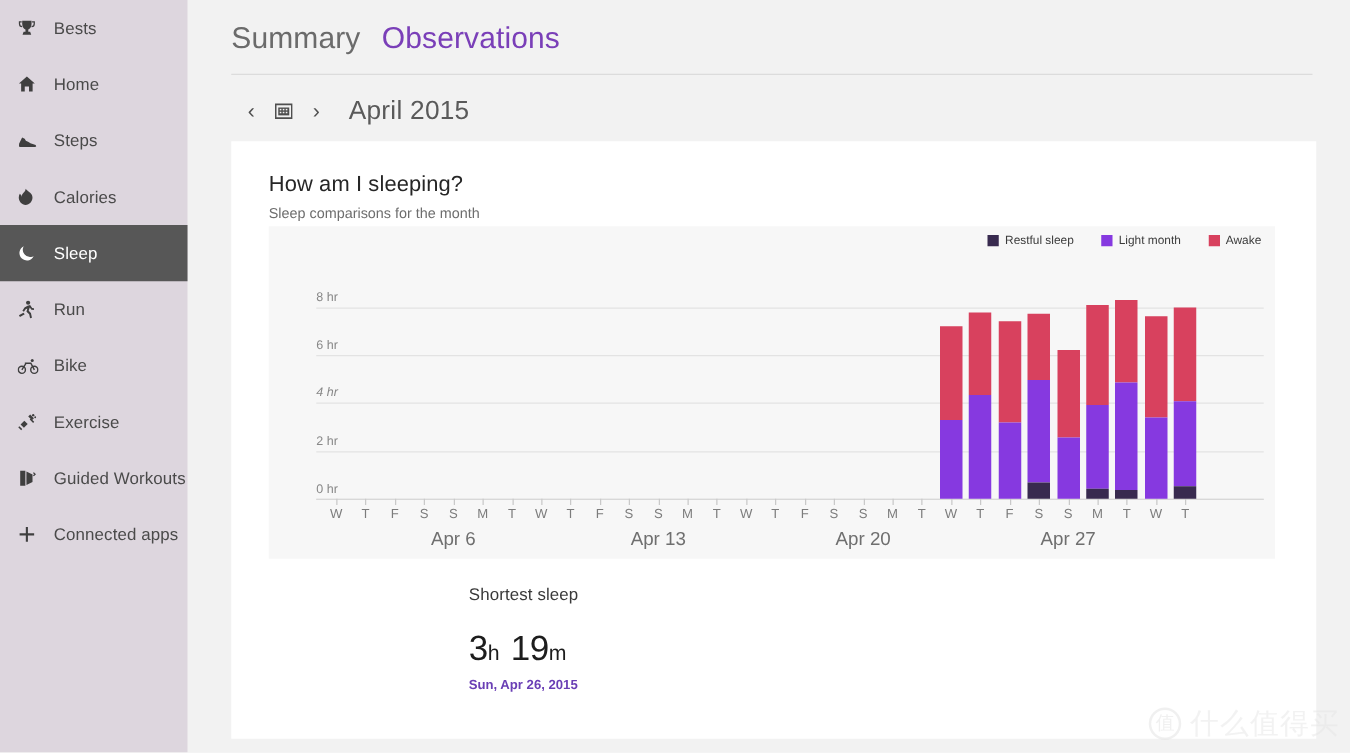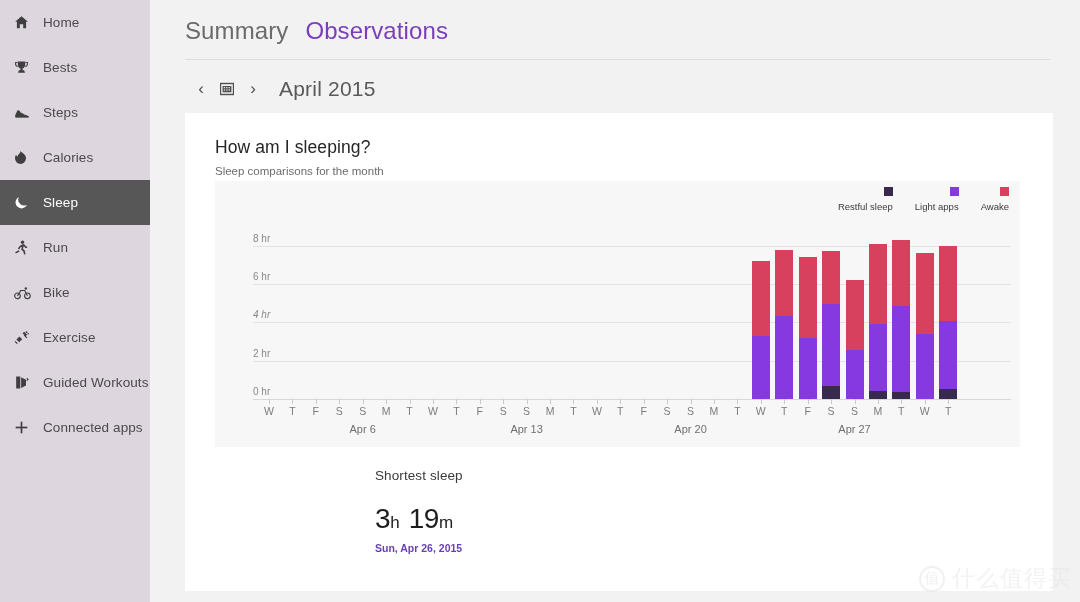--- a/index.html
+++ b/index.html
@@ -92,35 +92,35 @@
   #chart {
     position: absolute;
     left: 30px; top: 68px;
     width: 805px; height: 266px;
     background: #f7f7f7;
   }
   #legend {
     position: absolute; right: 11px; top: 6px;
     display: flex; gap: 22px; align-items: center;
   }
-  .lg { display: flex; align-items: flex-end; gap: 5px; flex-direction: column; }
+  .lg { display: flex; align-items: center; gap: 5px; }
   .lg-sw { width: 9px; height: 9px; display: block; }
   .lg-tx { font-size: 9.5px; color: #3b3b3b; }
 
   #plot { position: absolute; left: 0; top: 0; width: 805px; height: 266px; }
   .gridline { position: absolute; height: 1px; background: #e3e3e3; left: 38px; right: 9px; }
   .ytick { position: absolute; left: 38px; font-size: 10px; color: #888; transform: translateY(-100%); padding-bottom:2px;}
   #axis-base { position: absolute; height: 1px; background: #d8d8d8; left: 38px; right: 9px; top: 218px; }
 
   .bar { position: absolute; width: 18px; bottom: 48px; display: flex; flex-direction: column; justify-content: flex-end; }
   .seg { width: 100%; display: block; }
 
   .xtickmark { position: absolute; width: 1px; height: 5px; background: #c9c9c9; top: 218px; }
   .xlab { position: absolute; top: 224px; font-size: 10.5px; color: #7c7c7c; transform: translateX(-50%); }
-  .wklab { position: absolute; top: 242px; font-size: 11px; color: #6f6f6f; transform: translateX(-50%); }
+  .wklab { position: absolute; top: 242px; font-size: 15px; color: #6f6f6f; transform: translateX(-50%); }
 
   
   #stats { position: absolute; left: 0; top: 355px; width: 100%; height: 110px; }
   .stat { position: absolute; }
   .stat-title { font-size: 13.5px; color: #3a3a3a; letter-spacing: .1px; }
   .stat-val { margin-top: 20px; color: #1d1d1d; white-space: nowrap; }
   .stat-num { font-size: 28px; letter-spacing: -.4px; }
   .stat-unit { font-size: 17px; }
   .stat-date { margin-top: 7px; font-size: 10.5px; color: #6a3fb5; font-weight: bold; }
 
@@ -140,33 +140,33 @@
 </style>
 </head>
 <body>
 
 <div id="app">
 
   <nav id="sidebar">
       <div class="nav-item">
         <span class="nav-ico">
           <svg width="15" height="15" viewBox="0 0 16 16">
-            <path d="M8 1.3 1.2 7.2h1.9V14h3.1V9.8h3.6V14h3.1V7.2h1.9z" fill="currentColor"></path>
-          </svg>
-        </span>
-        <span class="nav-label">Home</span>
-      </div>
-      <div class="nav-item">
-        <span class="nav-ico">
-          <svg width="15" height="15" viewBox="0 0 16 16">
             <path d="M4 1.7h8v2.6c0 2.6-1.3 4.4-2.8 4.8v1.9h1.6l.9 2.6H4.3l.9-2.6h1.6V9.1C5.3 8.7 4 6.9 4 4.3z" fill="currentColor"></path>
             <path d="M3.6 2.6H1.7v1.6c0 1.5 1 2.5 2.3 2.6M12.4 2.6h1.9v1.6c0 1.5-1 2.5-2.3 2.6" fill="none" stroke="currentColor" stroke-width="1.1"></path>
           </svg>
         </span>
         <span class="nav-label">Bests</span>
+      </div>
+      <div class="nav-item">
+        <span class="nav-ico">
+          <svg width="15" height="15" viewBox="0 0 16 16">
+            <path d="M8 1.3 1.2 7.2h1.9V14h3.1V9.8h3.6V14h3.1V7.2h1.9z" fill="currentColor"></path>
+          </svg>
+        </span>
+        <span class="nav-label">Home</span>
       </div>
       <div class="nav-item">
         <span class="nav-ico">
           <svg width="16" height="15" viewBox="0 0 17 16">
             <path d="M1.3 10.6 3.9 5.3l2.2 1.1 1 1.7 2.3 1 1.6 1.1 3.9 1.3c.7.3 1 .8 1 1.5H2.3c-.8 0-1.3-.6-1-1.4z" fill="currentColor"></path>
             <path d="M1.5 12.9h13.9" stroke="currentColor" stroke-width="1" fill="none"></path>
           </svg>
         </span>
         <span class="nav-label">Steps</span>
       </div>
@@ -271,21 +271,21 @@
       <div id="card-sub">Sleep comparisons for the month</div>
 
       <div id="chart">
         <div id="legend">
             <div class="lg">
               <span class="lg-sw" style="background: rgb(56, 42, 79);"></span>
               <span class="lg-tx">Restful sleep</span>
             </div>
             <div class="lg">
               <span class="lg-sw" style="background: rgb(134, 57, 224);"></span>
-              <span class="lg-tx">Light apps</span>
+              <span class="lg-tx">Light month</span>
             </div>
             <div class="lg">
               <span class="lg-sw" style="background: rgb(216, 65, 94);"></span>
               <span class="lg-tx">Awake</span>
             </div>
           </div>
         <div id="plot">
             <div class="gridline" style="top: 218px;"></div>
             <div class="ytick" style="top: 218px;">0 hr</div>
             <div class="gridline" style="top: 179.7px;"></div>

